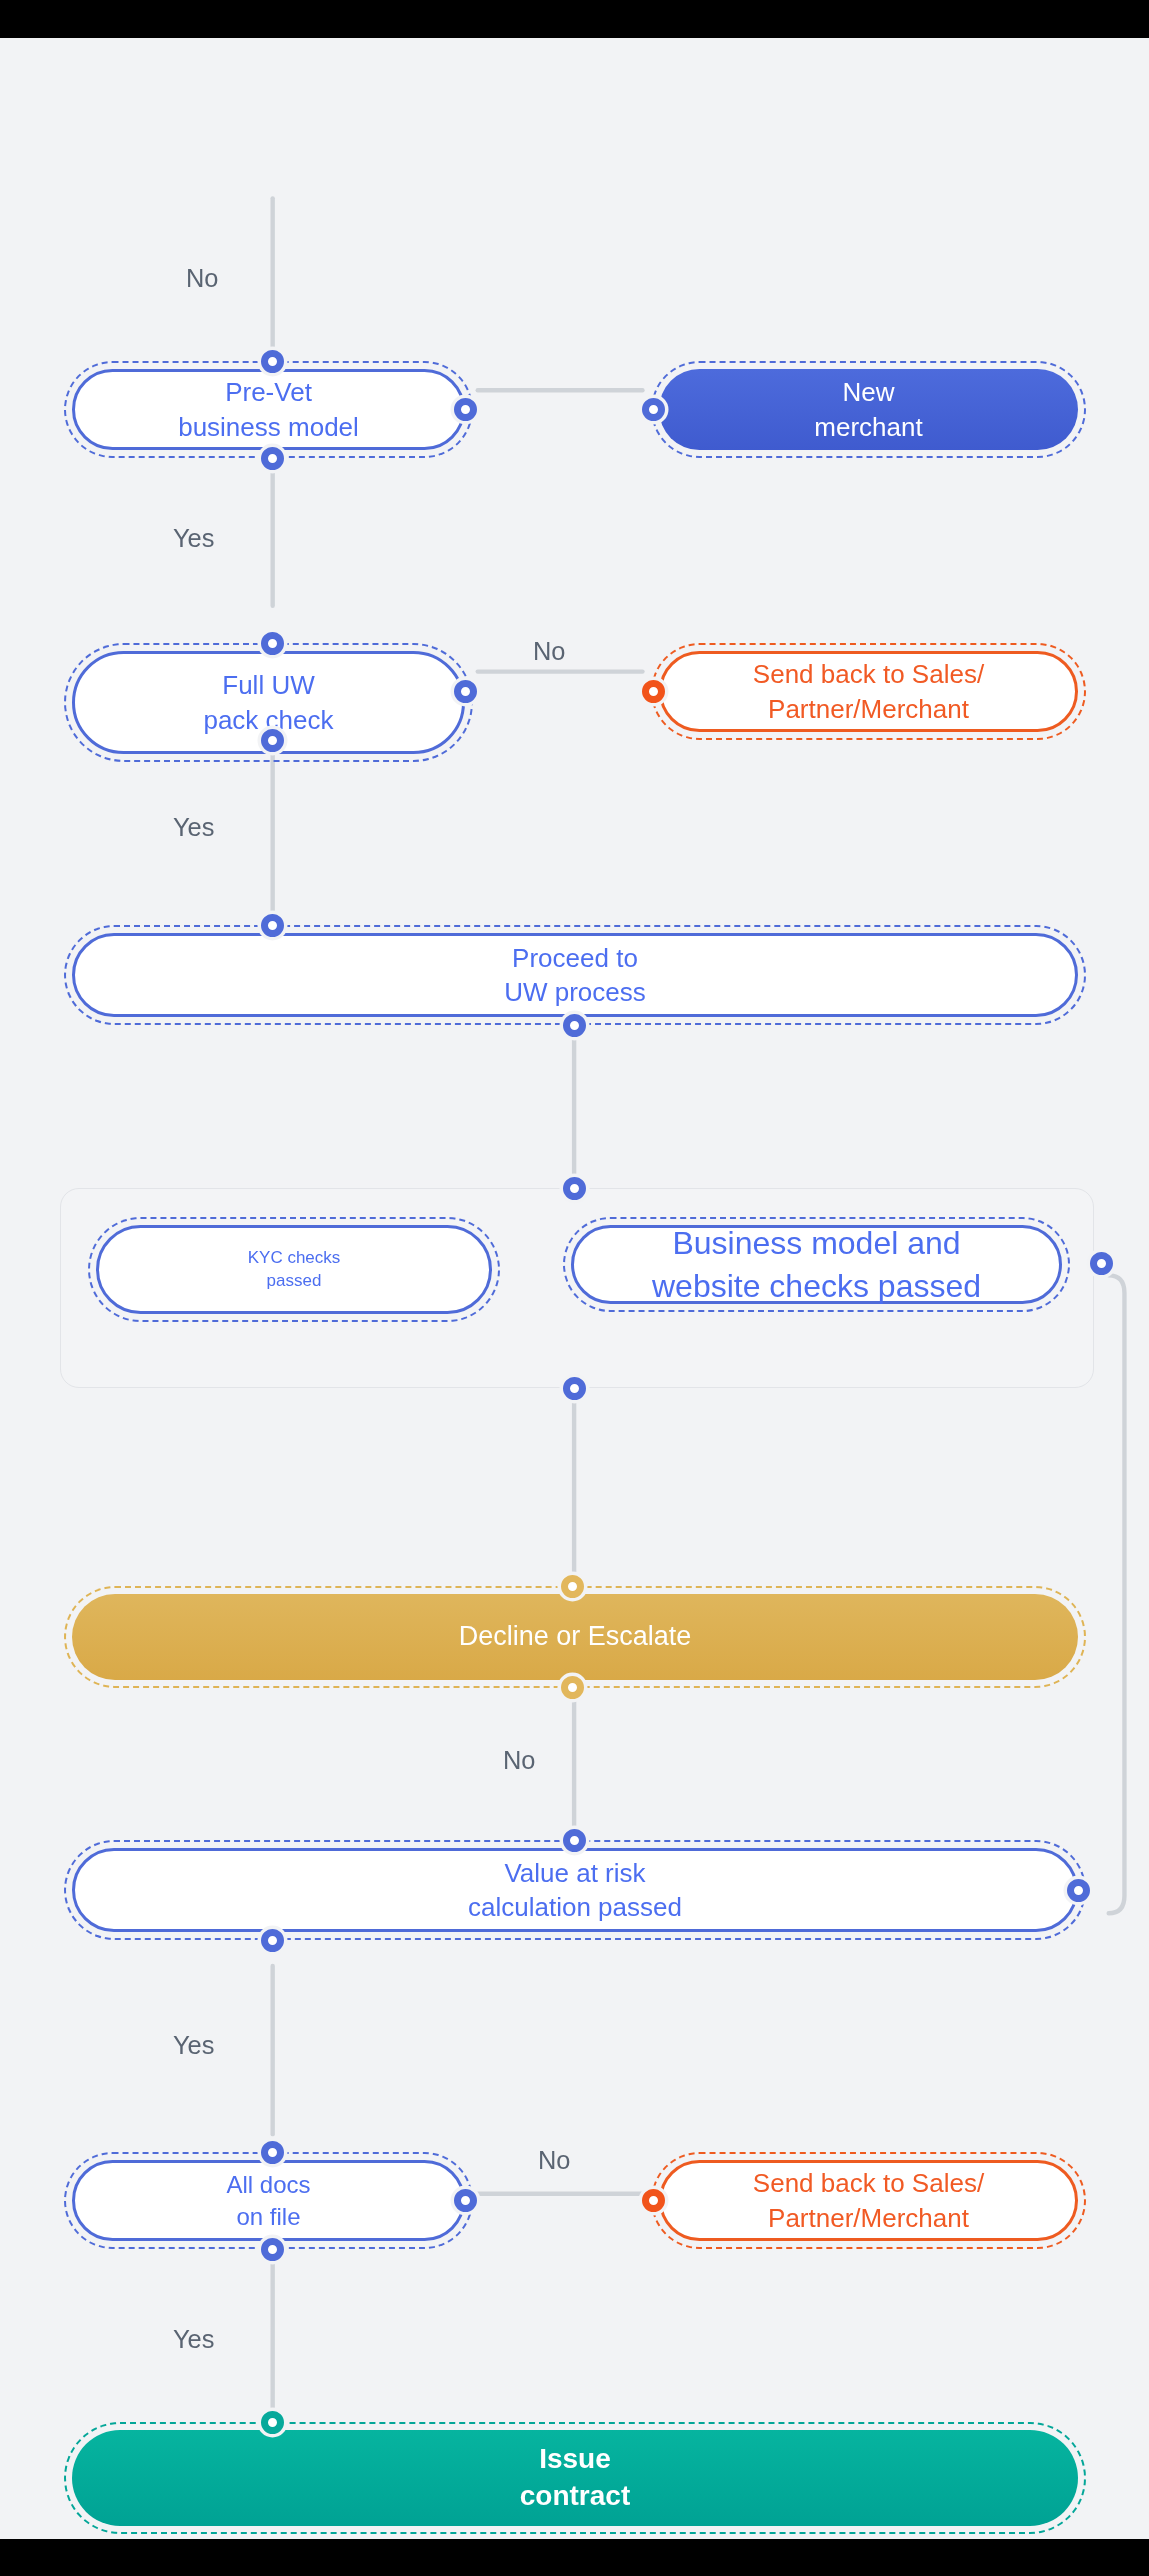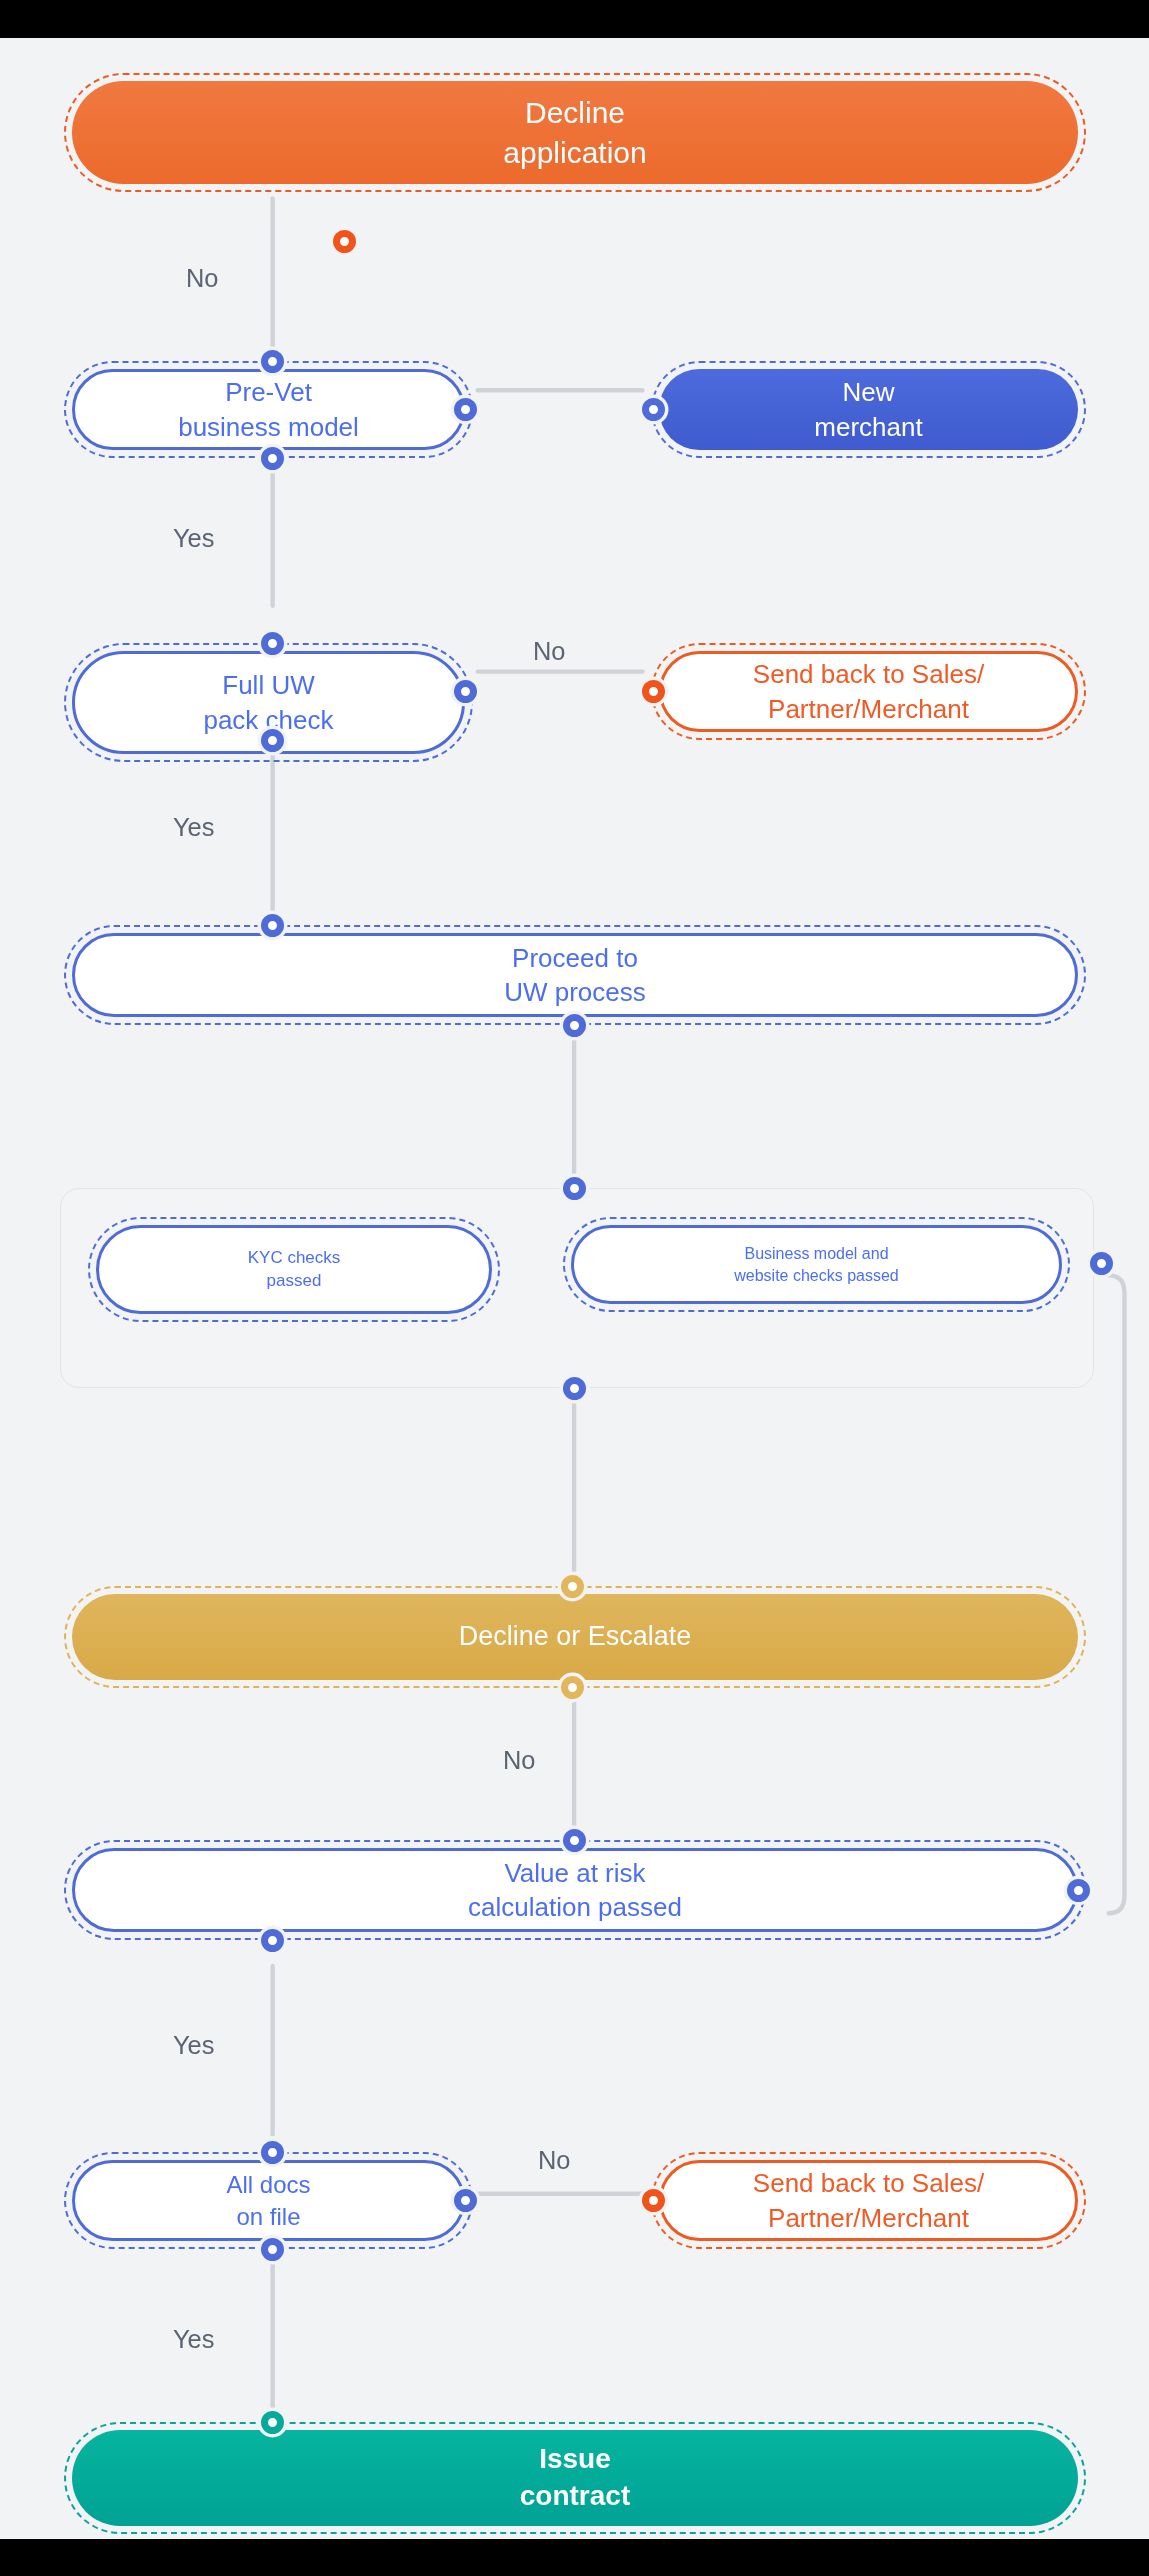--- a/index.html
+++ b/index.html
@@ -100,32 +100,20 @@
       <path d="M311,2200 L311,2392"></path>
 
       <path d="M545,2460 L733,2460"></path>
 
       <path d="M311,2525 L311,2712"></path>
     </g>
   </svg>
 
   <div class="group-box" style="left:60px;top:1150px;width:1034px;height:200px;"></div>
 
-  <div class="node v-solid-orange" style="left:72px;top:43px;width:1006px;height:103px;font-size:30px;">
-    <div class="ring orange"></div>
-    <div class="body">
-      <span class="label">
-        <span>Decline</span><br>
-        <span>application</span>
-      </span>
-    </div>
-    <div class="handle orange" style="left:261px;top:149px;">
-        <i></i>
-      </div>
-  </div>
 
   <div class="node v-outline" style="left:72px;top:331px;width:393px;height:81px;font-size:26px;">
     <div class="ring"></div>
     <div class="body">
       <span class="label">
         <span>Pre-Vet</span><br>
         <span>business model</span>
       </span>
     </div>
     <div class="handle" style="left:189px;top:-19px;">
@@ -203,21 +191,21 @@
   <div class="node v-outline" style="left:96px;top:1187px;width:396px;height:89px;font-size:17px;">
     <div class="ring"></div>
     <div class="body">
       <span class="label">
         <span>KYC checks</span><br>
         <span>passed</span>
       </span>
     </div>
   </div>
 
-  <div class="node v-outline" style="left:571px;top:1187px;width:491px;height:79px;font-size:16px;">
+  <div class="node v-outline" style="left:571px;top:1187px;width:491px;height:79px;font-size:32px;">
     <div class="ring"></div>
     <div class="body">
       <span class="label">
         <span>Business model and</span><br>
         <span>website checks passed</span>
       </span>
     </div>
     <div class="handle" style="left:519px;top:27px;">
         <i></i>
       </div>

